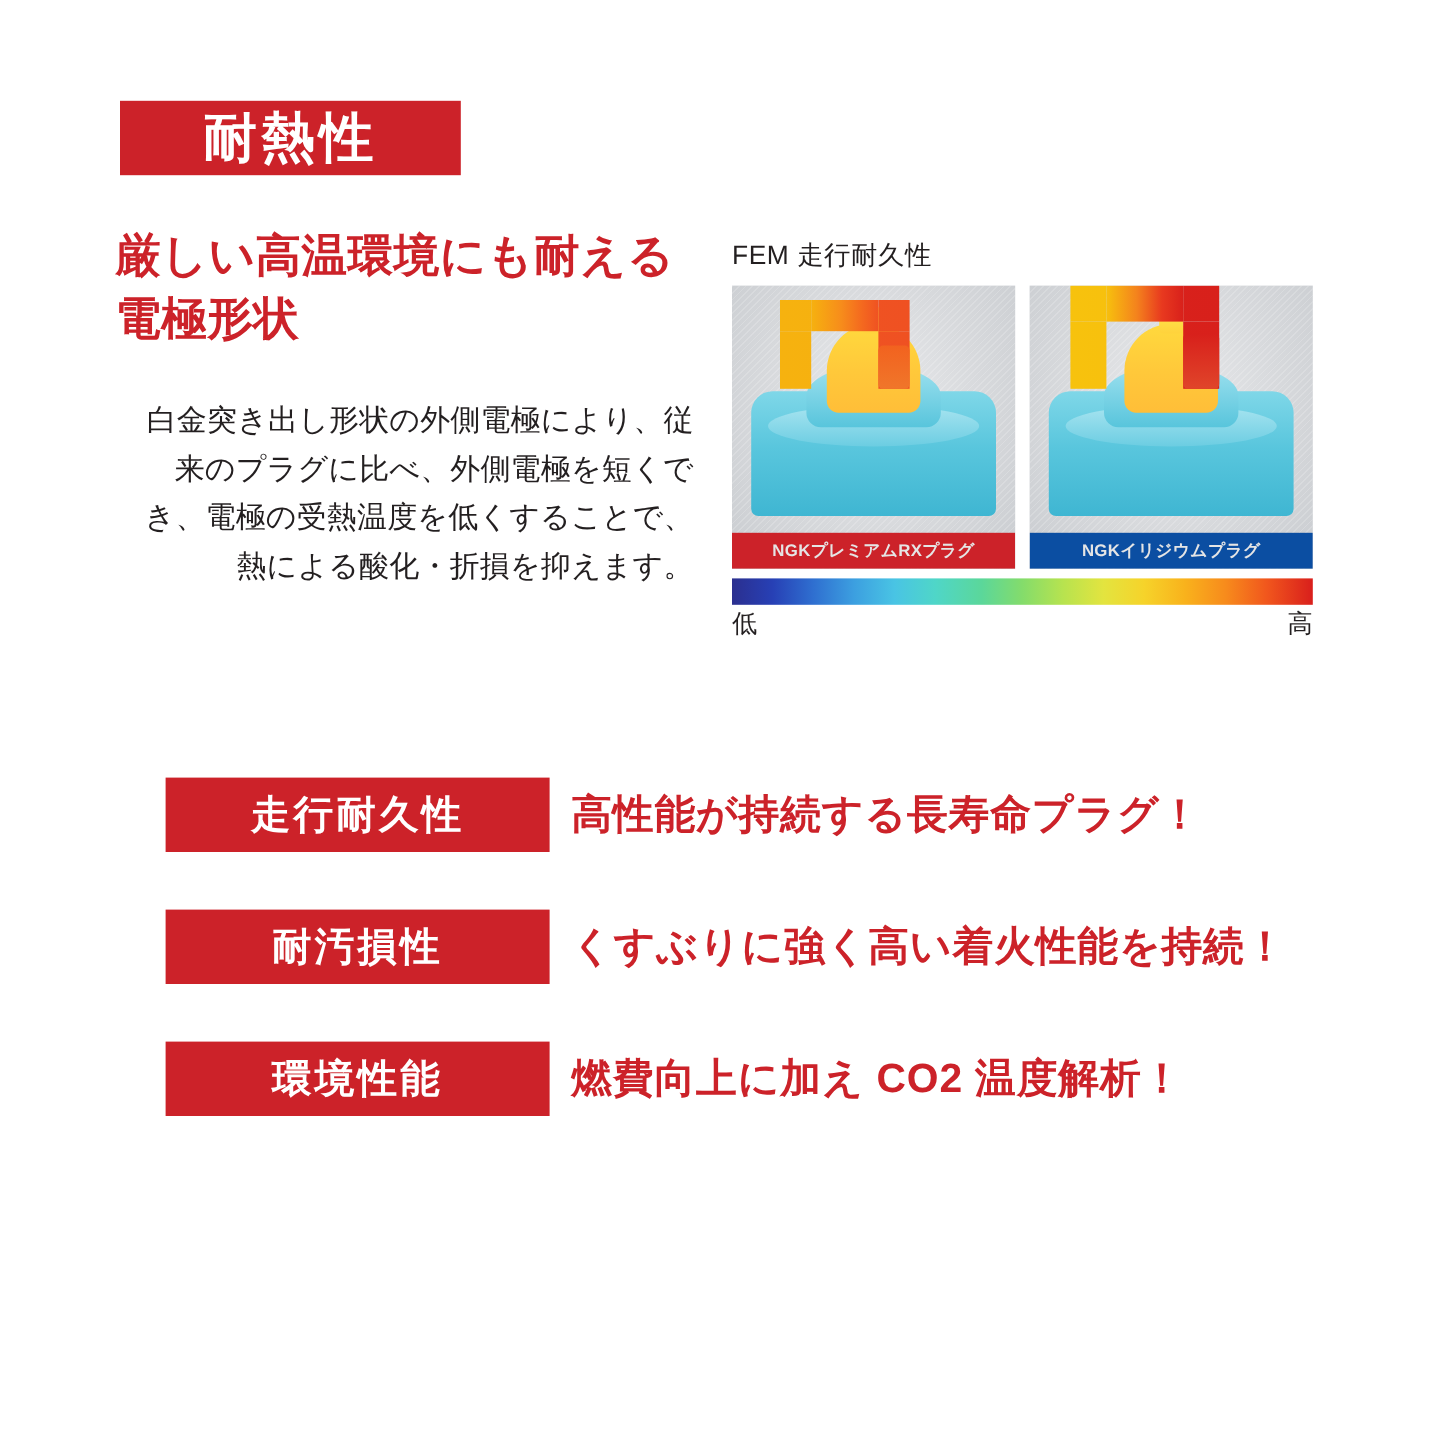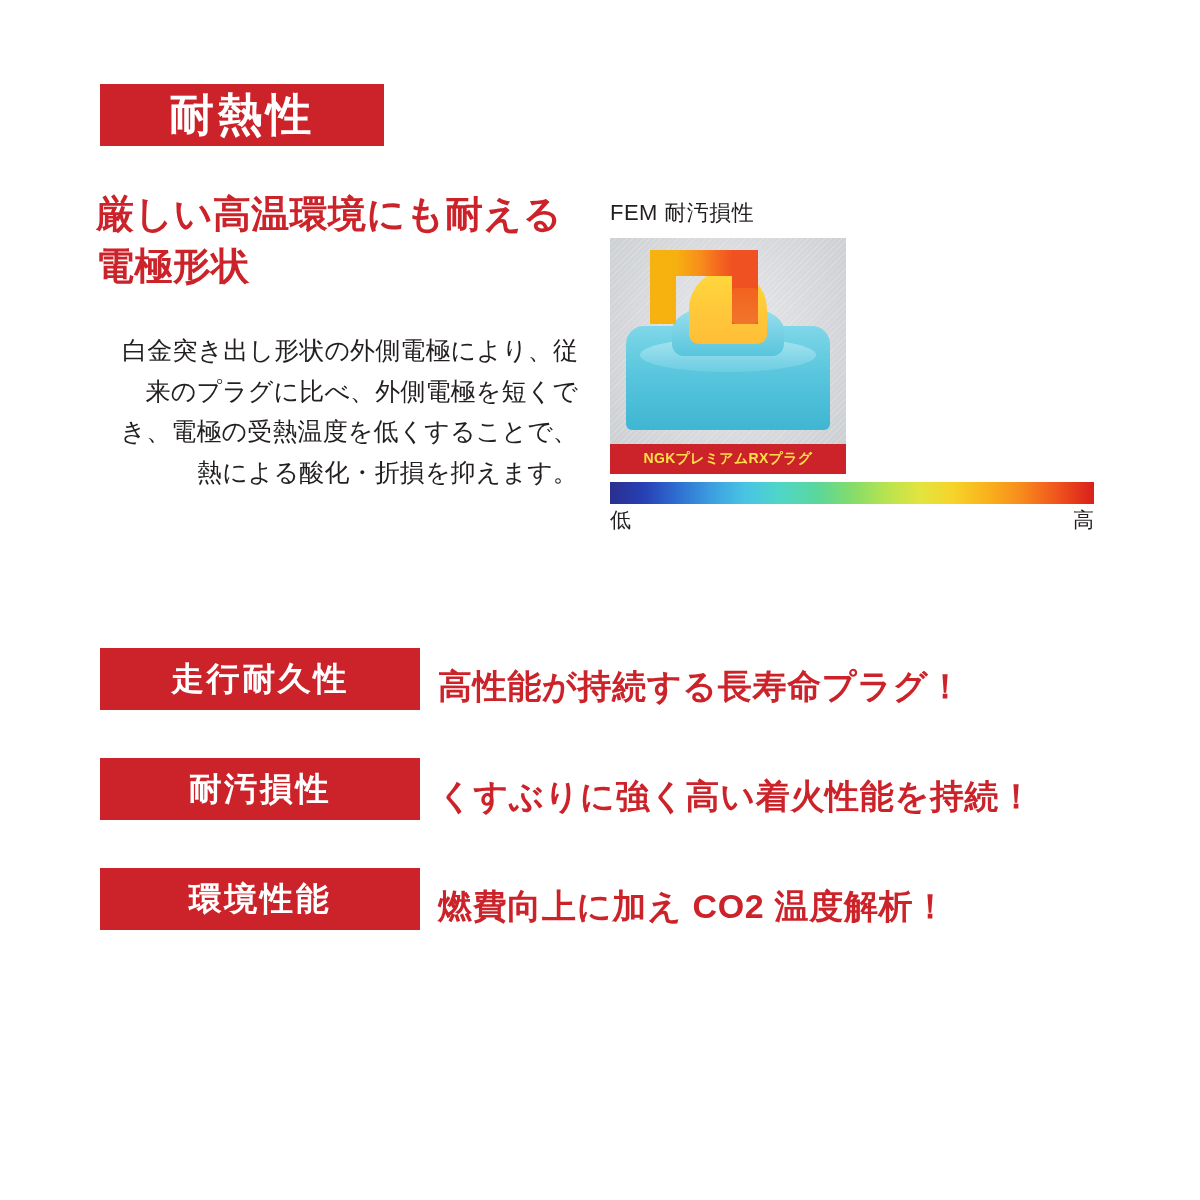--- a/index.html
+++ b/index.html
@@ -194,21 +194,21 @@
 
   .panel-label {
     position: absolute;
     left: 0;
     right: 0;
     bottom: 0;
     height: 30px;
     display: flex;
     align-items: center;
     justify-content: center;
-    color: #fde047;
+    color: #e5e5e5;
     font-size: 14px;
     font-weight: bold;
     letter-spacing: 0.02em;
   }
   .panel-label.rx { background: #cc2229; }
   .panel-label.ir { background: #0b4ea2; }
 
   
   #scale-bar {
     margin-top: 8px;
@@ -230,22 +230,23 @@
 
   
   #features {
     position: absolute;
     left: 100px;
     top: 648px;
     width: 1000px;
   }
   .feature-row {
     display: flex;
-    align-items: flex-end;
+    align-items: center;
     margin-bottom: 48px;
+    margin-left: 38px;
   }
   .feature-row:last-child { margin-bottom: 0; }
   .feature-pill {
     width: 320px;
     height: 62px;
     font-size: 33px;
     flex: 0 0 auto;
   }
   .feature-text {
     margin-left: 18px;
@@ -260,34 +261,43 @@
 <body>
 
 <div class="pill" id="heat-pill">耐熱性</div>
 
 <div id="heat-subtitle">厳しい高温環境にも耐える<br>電極形状</div>
 
 <div id="heat-body">白金突き出し形状の外側電極により、従来のプラグに比べ、外側電極を短くでき、電極の受熱温度を低くすることで、熱による酸化・折損を抑えます。</div>
 
 <div id="fem-figure">
 
-  <div id="fem-caption">FEM 耐汚損性</div>
+  <div id="fem-caption">FEM 走行耐久性</div>
 
   <div class="fem-panels">
 
     <div class="fem-panel">
       <div class="plug-body"></div>
       <div class="plug-boss"></div>
       <div class="insulator"></div>
       <div class="center-post"></div>
       <div class="electrode rx"></div>
       <div class="tip rx"></div>
       <div class="panel-label rx">NGKプレミアムRXプラグ</div>
     </div>
 
+    <div class="fem-panel">
+      <div class="plug-body"></div>
+      <div class="plug-boss"></div>
+      <div class="insulator"></div>
+      <div class="center-post"></div>
+      <div class="electrode ir"></div>
+      <div class="tip ir"></div>
+      <div class="panel-label ir">NGKイリジウムプラグ</div>
+    </div>
 
   </div>
 
   <div id="scale-bar"></div>
   <div id="scale-labels">
     <span>低</span>
     <span>高</span>
   </div>
 </div>
 

